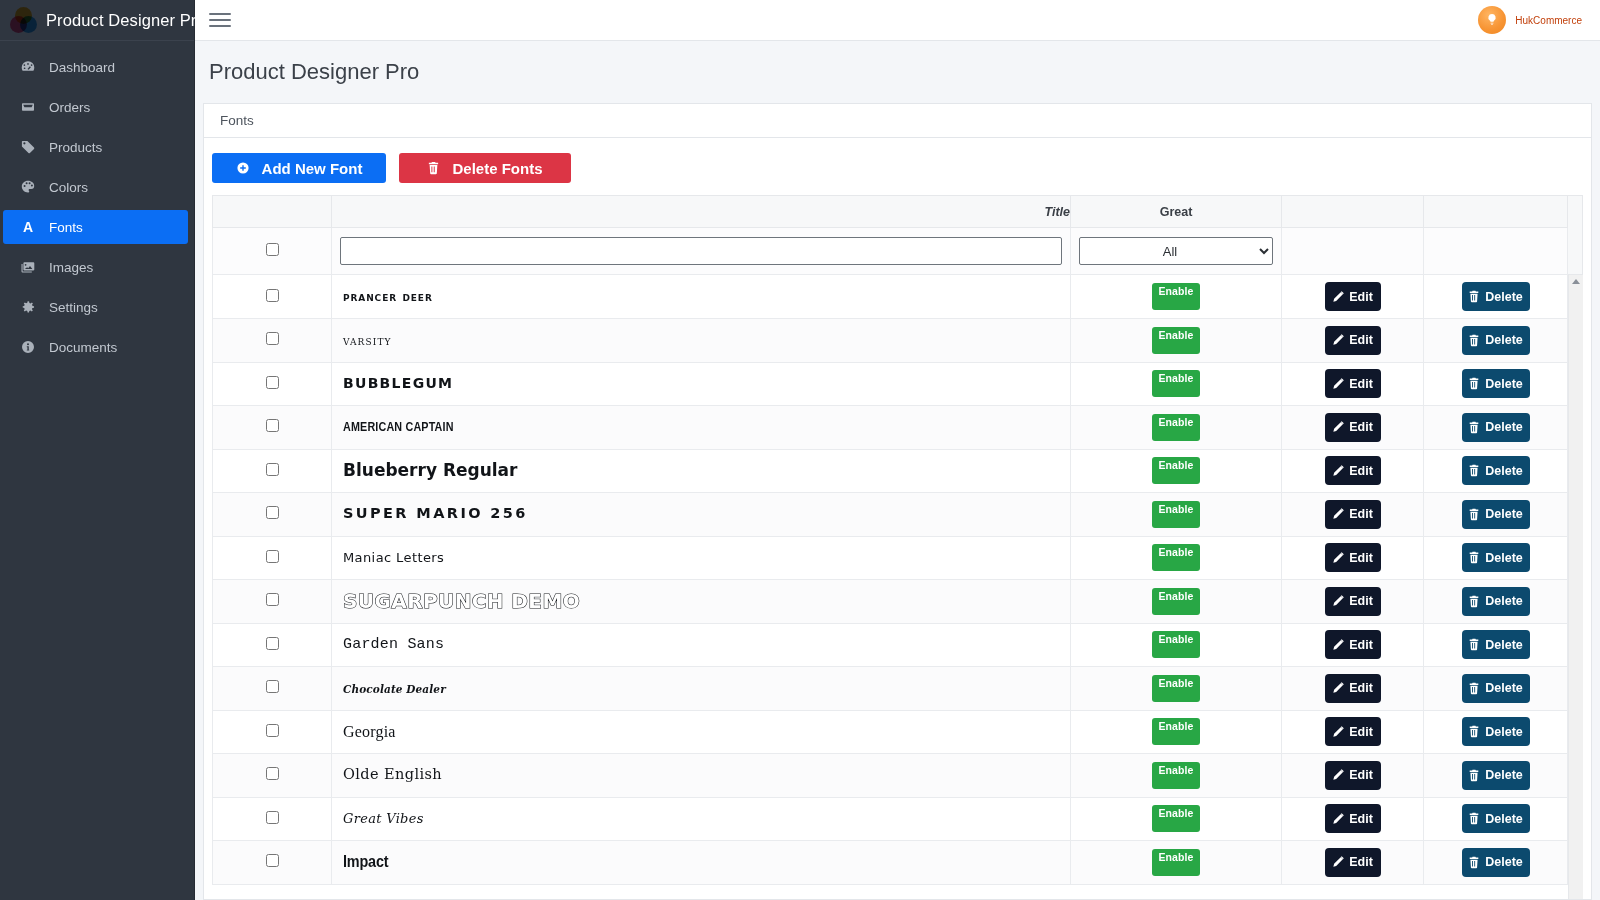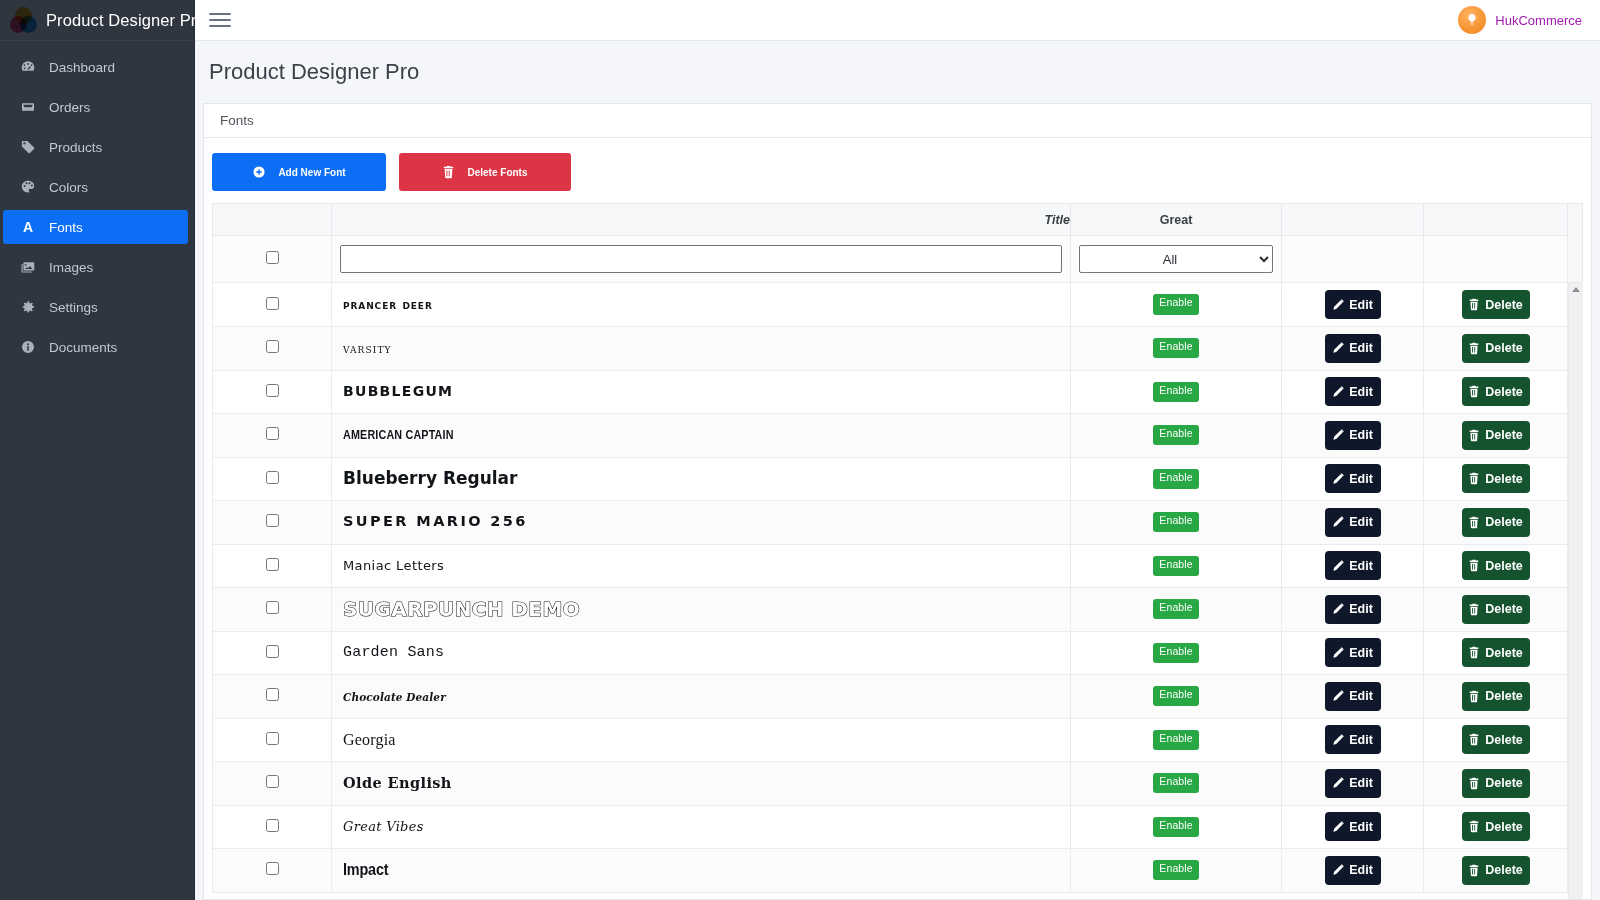--- a/index.html
+++ b/index.html
@@ -119,22 +119,22 @@
     cursor: pointer;
   }
   .avatar {
     width: 28px; height: 28px;
     border-radius: 50%;
     background: radial-gradient(circle at 40% 32%, #ffb562 0%, #f79433 58%, #ef8722 100%);
     display: flex; align-items: center; justify-content: center;
   }
   .avatar svg { display: block; }
   #user-name {
-    font-size: 13px;
-    color: #a21caf;
+    font-size: 10px;
+    color: #c2410c;
     white-space: nowrap;
   }
 
   #page-head {
     padding: 18px 0 18px 14px;
     background: #f4f6f9;
     flex: 0 0 auto;
   }
   #page-title {
     font-size: 22px;
@@ -168,24 +168,24 @@
 
   #toolbar {
     padding: 15px 0 12px 8px;
     display: flex;
     gap: 13px;
     flex: 0 0 auto;
   }
   .btn {
     border: none;
     color: #fff;
-    font-size: 10px;
+    font-size: 15px;
     font-weight: 700;
     border-radius: 3px;
-    height: 38px;
+    height: 30px;
     padding: 0 14px;
     display: inline-flex;
     align-items: center;
     justify-content: center;
     gap: 12px;
     cursor: pointer;
     font-family: "Liberation Sans", sans-serif;
     white-space: nowrap;
   }
   .btn-add { background: #0b6ef4; width: 174px; }
@@ -293,32 +293,32 @@
   .ft-bubblegum { font-family: "DejaVu Sans", sans-serif; font-weight:700; font-size:14px; letter-spacing:1.3px; }
   .ft-american  { font-family: "Liberation Sans Narrow","Liberation Sans", sans-serif; font-weight:700; font-size:12.5px; letter-spacing:.2px; transform: scaleX(.86); transform-origin:left center;}
   .ft-blueberry { font-family: "DejaVu Sans", sans-serif; font-weight:700; font-size:17px; letter-spacing:0; }
   .ft-mario     { font-family: "DejaVu Sans", sans-serif; font-weight:700; font-size:14.5px; letter-spacing:2.4px; }
   .ft-maniac    { font-family: "DejaVu Sans", sans-serif; font-size:13px; letter-spacing:.4px; }
   .ft-sugar     { font-family: "DejaVu Sans", sans-serif; font-weight:700; font-size:20px; letter-spacing:.4px;
                   color:#fff; -webkit-text-stroke:1.1px #111418; paint-order: stroke fill; }
   .ft-garden    { font-family: Liberation Mono, monospace; font-size:15px; letter-spacing:.2px; }
   .ft-chocolate { font-family: "DejaVu Serif", serif; font-weight:700; font-style:italic; font-size:10.5px; letter-spacing:.1px;}
   .ft-georgia   { font-family: "Liberation Serif","DejaVu Serif", serif; font-size:16px; letter-spacing:.2px; }
-  .ft-olde      { font-family: "DejaVu Serif", serif; font-weight:700; font-size:14.5px; letter-spacing:.4px;text-align:center; }
+  .ft-olde      { font-family: "DejaVu Serif", serif; font-weight:400; font-size:14.5px; letter-spacing:.4px;text-align:center; }
   .ft-vibes     { font-family: "DejaVu Serif", serif; font-style:italic; font-size:13px; letter-spacing:.3px; }
   .ft-impact    { font-family: "Liberation Sans Narrow","Liberation Sans", sans-serif; font-weight:700; font-size:16px; letter-spacing:-.2px; transform: scaleX(.9); transform-origin:left center;}
 
   .cell-status { text-align: center; }
   .badge {
     display: inline-block;
     background: #28a745;
     color: #ffffff;
     font-size: 10.5px;
-    font-weight: 400;
-    padding: 3px 6px 6px 6px;
+    font-weight: 700;
+    padding: 3px 6px 13px 6px;
     border-radius: 3px;
     line-height: 1.05;
     letter-spacing: .1px;
     text-align: center;
   }
 
   .cell-action { text-align: center; }
   .btn-sm {
     border: none;
     color: #fff;
@@ -328,21 +328,21 @@
     height: 29px;
     padding: 0 12px;
     display: inline-flex;
     align-items: center;
     justify-content: center;
     gap: 5px;
     cursor: pointer;
     font-family: "Liberation Sans", sans-serif;
   }
   .btn-edit   { background: #0f172a; width: 56px; }
-  .btn-delete { background: #14532d; width: 68px; }
+  .btn-delete { background: #0c4a6e; width: 68px; }
   .btn-sm svg { display: block; }
 
   
   #tbody-scroll {
     overflow: hidden;
     flex: 1 1 auto;
     min-height: 0;
     position: relative;
   }
   #vscroll {

